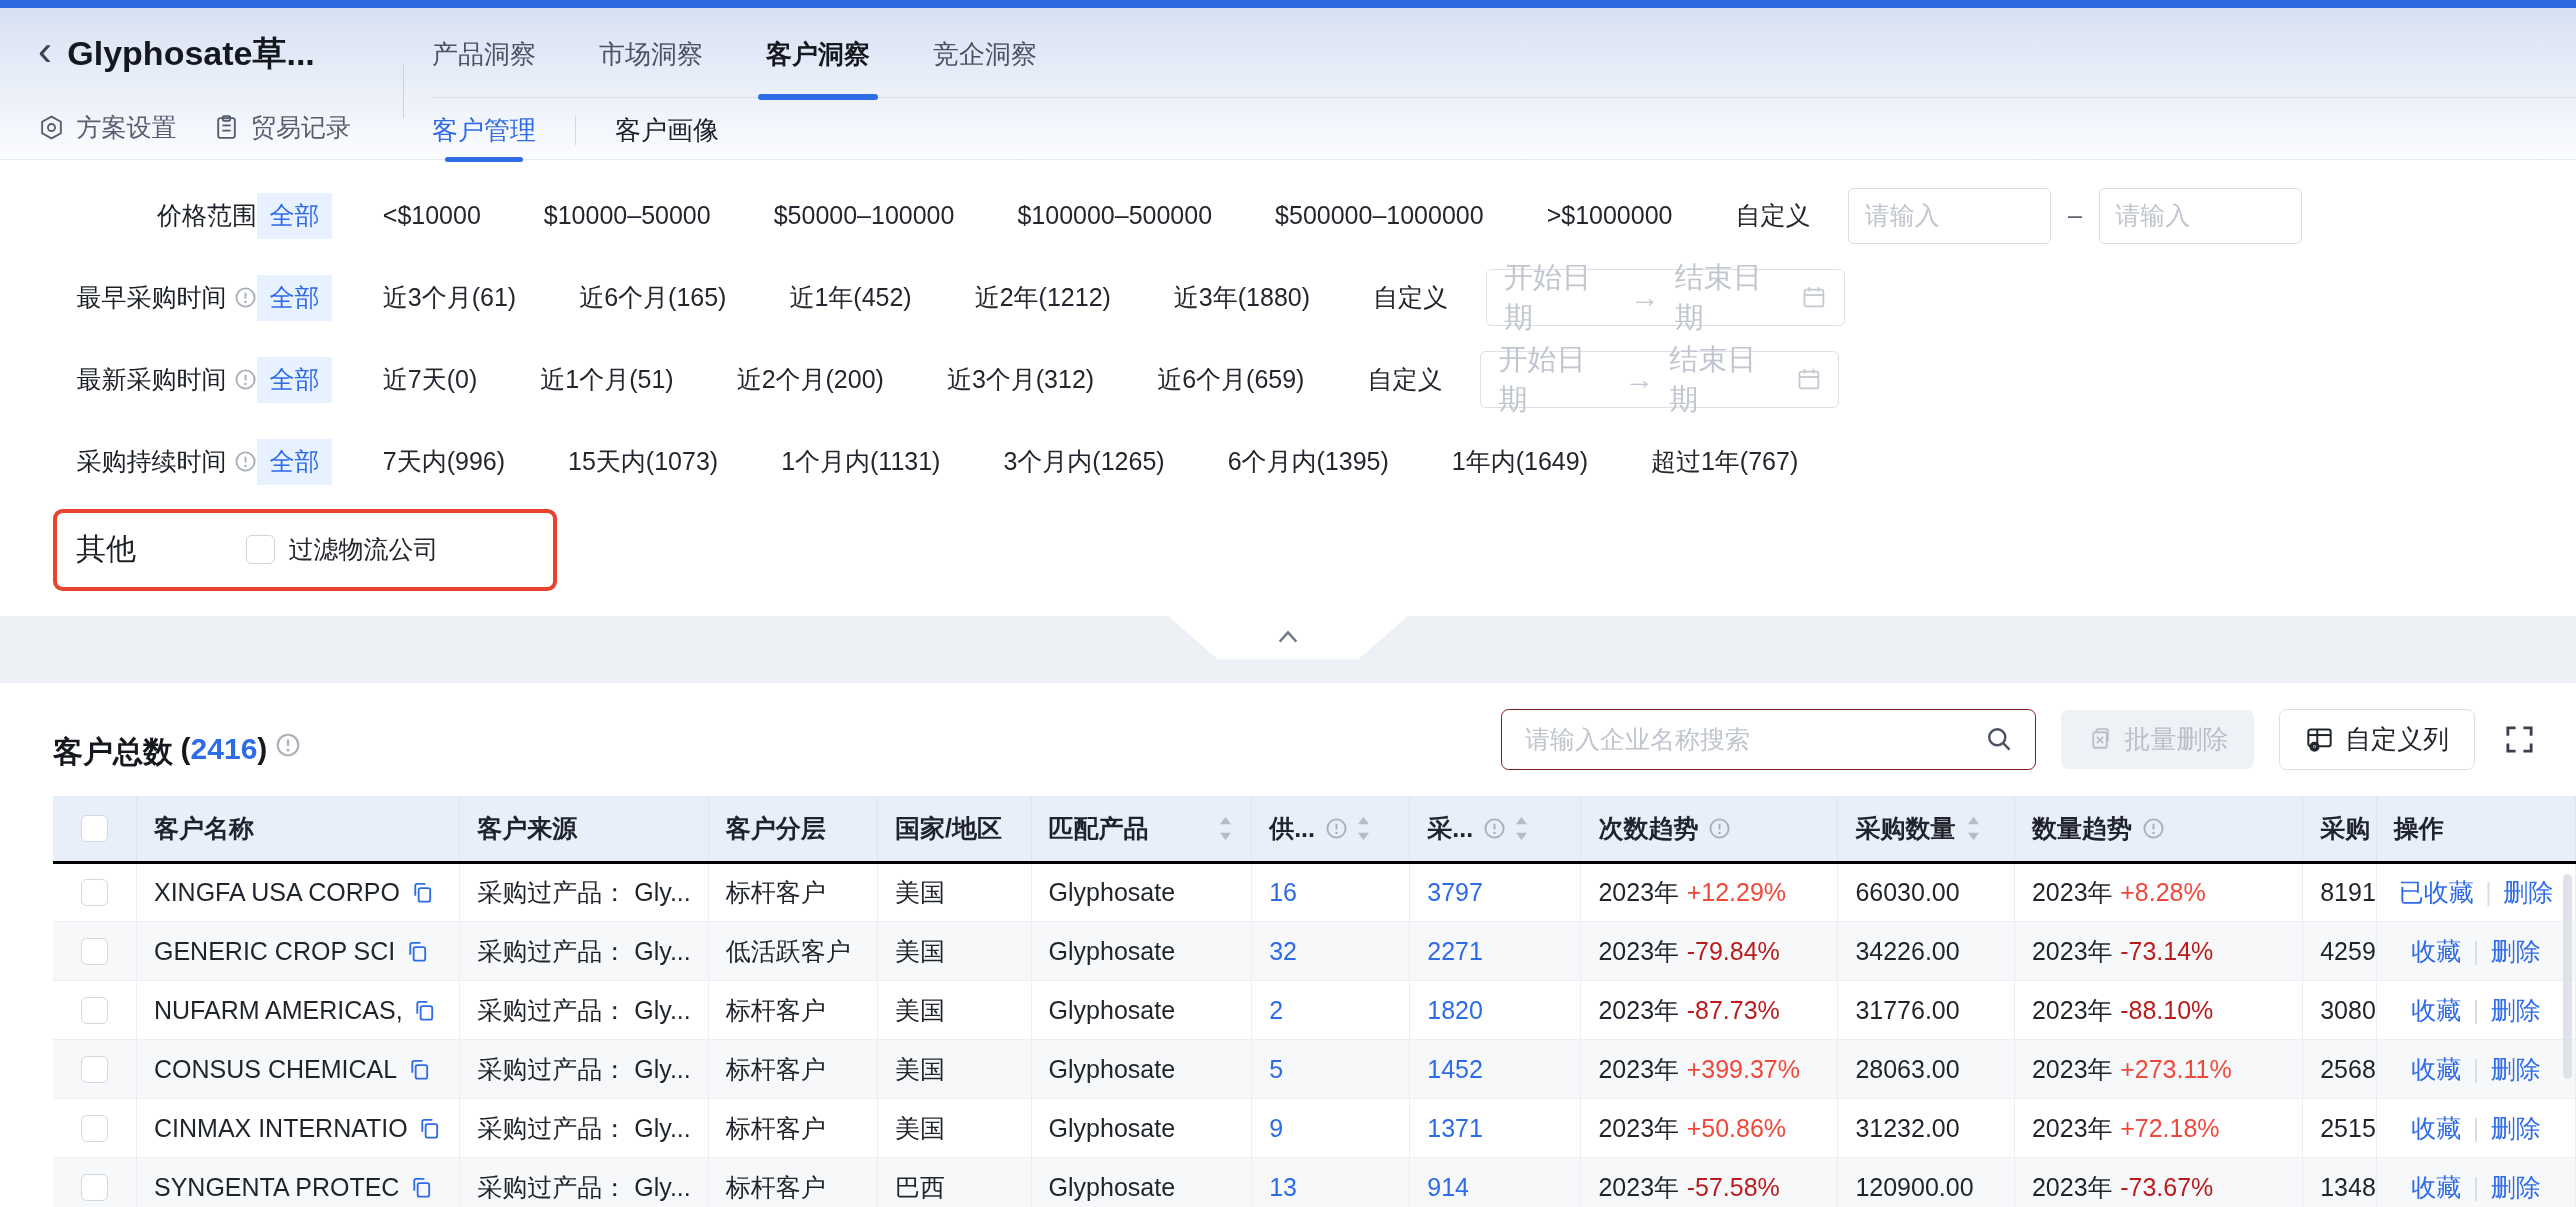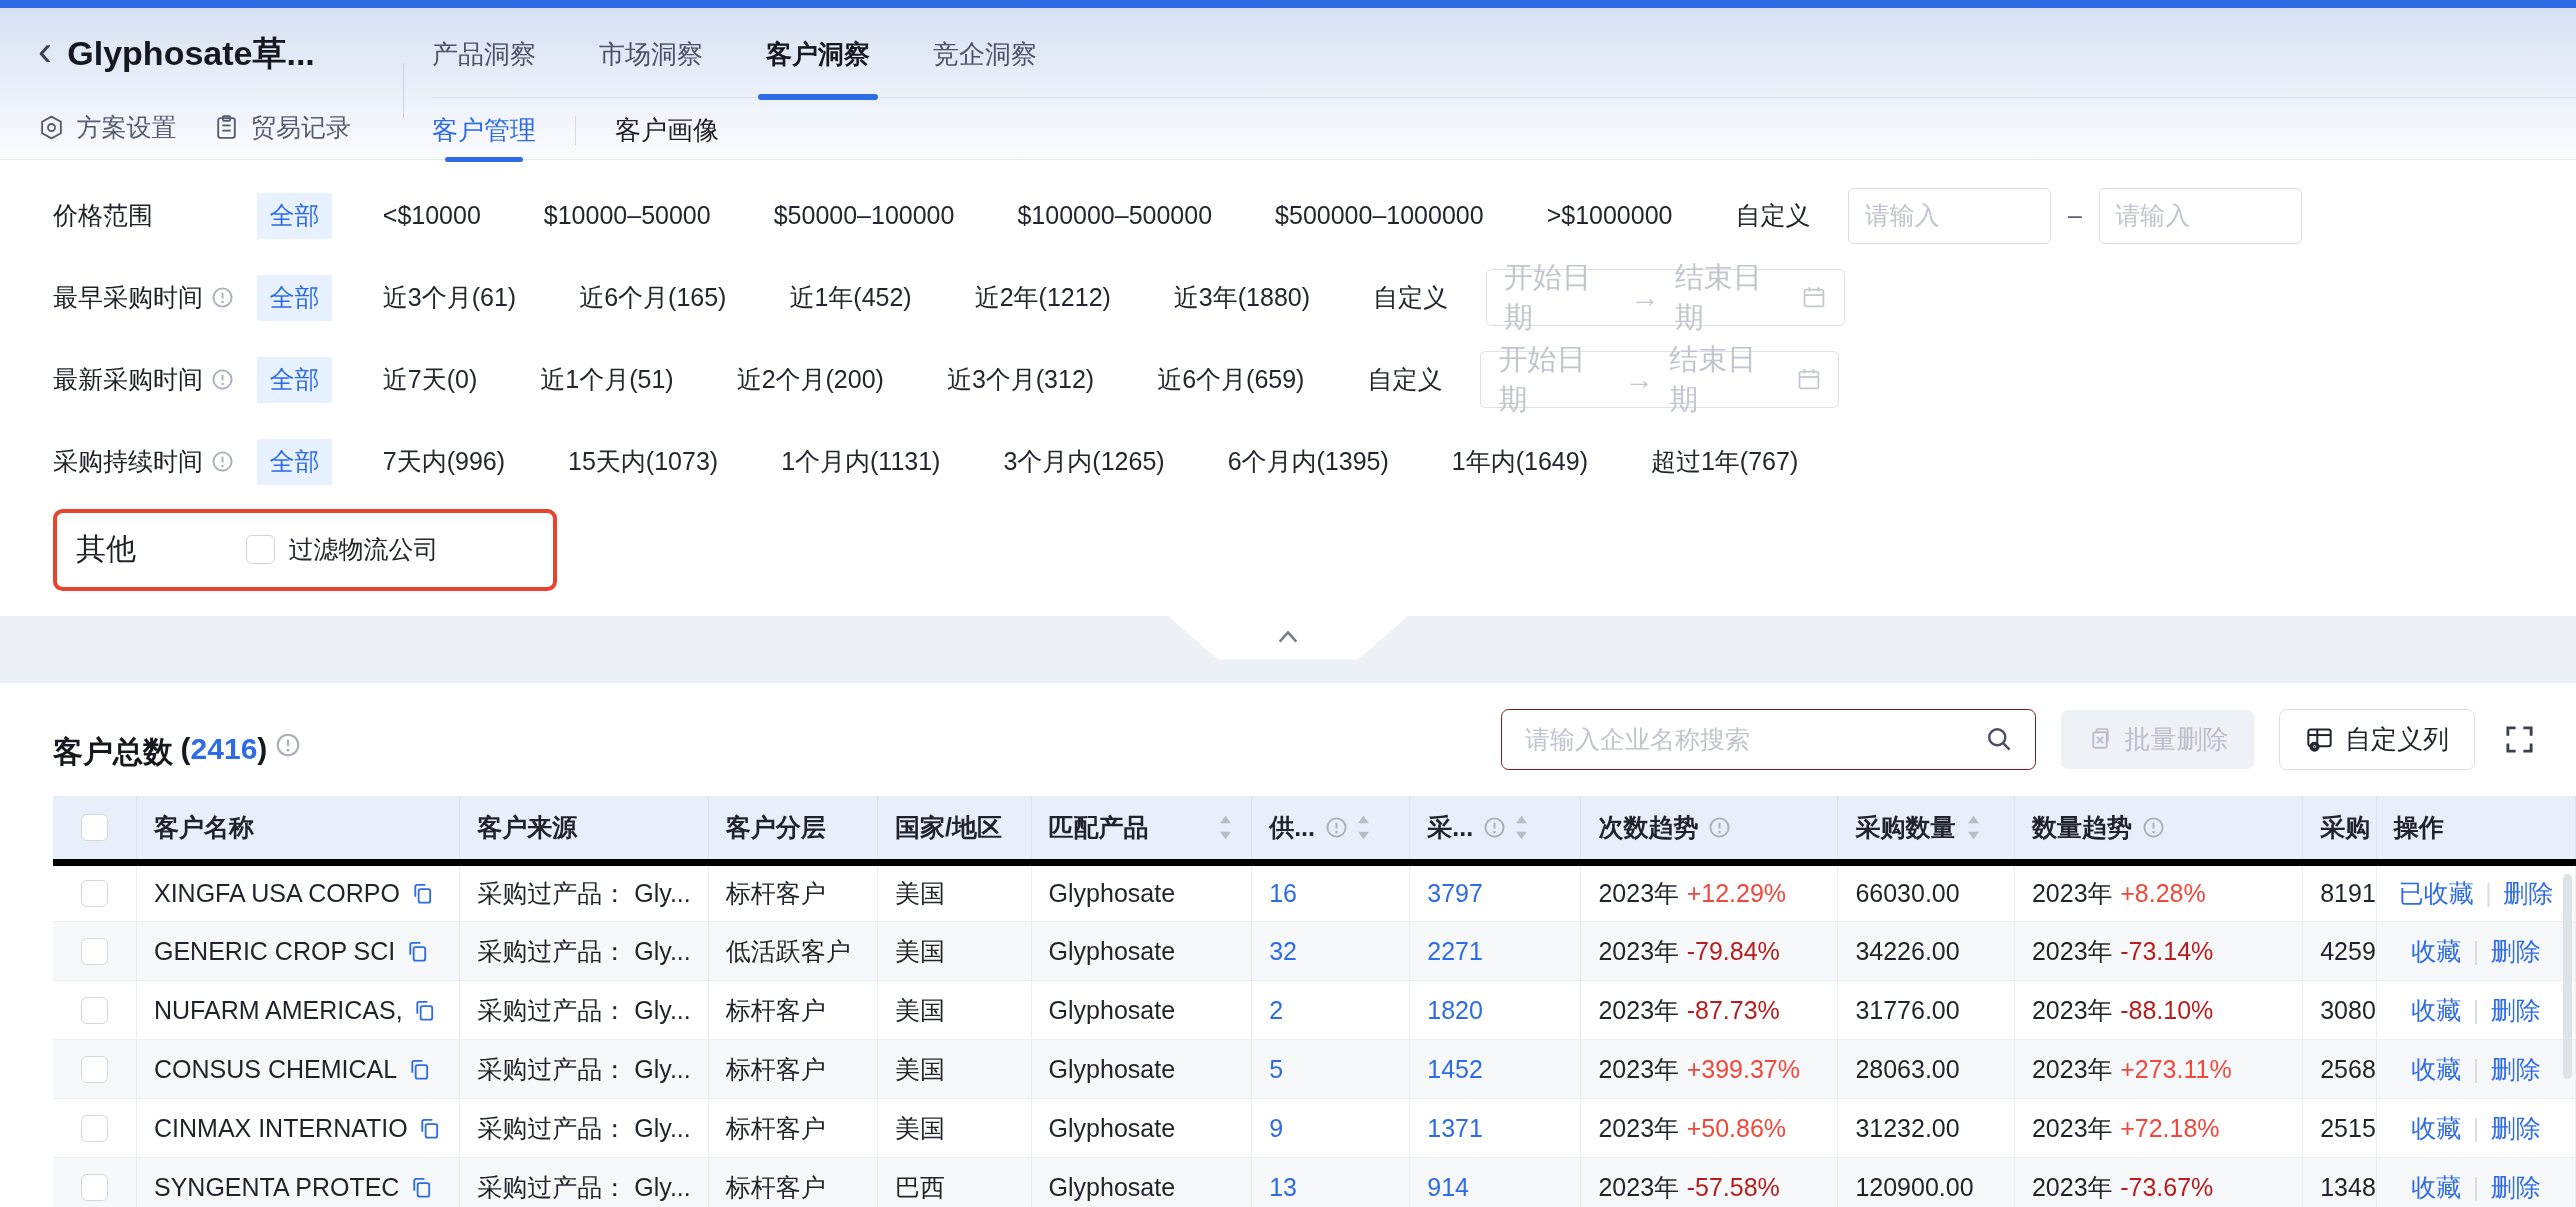--- a/index.html
+++ b/index.html
@@ -26,21 +26,21 @@
   .main-tab.active{color:#15181e;font-weight:bold;}
   .main-tab.active::after{content:"";position:absolute;left:-7.6px;right:-7.6px;bottom:-28px;height:5.7px;background:#2e6be6;border-radius:2.9px;}
   .sub-tabs{display:flex;align-items:center;gap:39px;margin-top:15.3px;font-size:26px;color:#1c2027;}
   .sub-tab{cursor:pointer;position:relative;white-space:nowrap;}
   .sub-tab.active{color:#2e6be6;}
   .sub-tab.active::after{content:"";position:absolute;left:13.4px;right:13.4px;bottom:-14.3px;height:4.8px;background:#2e6be6;border-radius:2.9px;}
   .sub-sep{width:1px;height:29px;background:#d4d9e2;}
   
   .filter-panel{background:#fff;padding:15.3px 0 25px 53px;}
   .filter-row{display:flex;align-items:center;height:82px;font-size:25px;}
-  .filter-label{width:204px;display:flex;align-items:center;gap:7.6px;color:#1c2027;flex:none;}
+  .filter-label{width:204px;display:flex;align-items:center;gap:7.6px;color:#1c2027;flex:none;justify-content:flex-end;}
   .info-icon{width:23px;height:23px;color:#a9afbb;flex:none;}
   .filter-options{display:flex;align-items:center;flex-wrap:nowrap;}
   .filter-option{margin-right:63px;cursor:pointer;color:#23262e;white-space:nowrap;}
   .filter-option.active{background:#e8f1ff;color:#2e6be6;padding:6.7px 12.4px;margin-right:51px;}
   .filter-option.custom{margin-right:38px;font-weight:500;}
   .pair-inputs{display:flex;align-items:center;gap:17px;}
   .pair-inputs input{width:170px;height:54px;border:1px solid #d9dde4;border-radius:5.7px;font-size:25px;padding:0 15.3px;color:#23262e;outline:none;font-family:inherit;}
   .pair-inputs input::placeholder{color:#c0c5cf;}
   .pair-sep{color:#5b6170;}
   .date-range{display:flex;align-items:center;width:323px;height:55px;border:1px solid #dcdfe6;border-radius:5.7px;padding:0 17px;color:#c0c5cf;font-size:29px;gap:15.3px;background:#fff;}
@@ -69,21 +69,21 @@
   .btn{display:flex;align-items:center;gap:11.5px;border-radius:7.6px;font-size:26px;cursor:pointer;white-space:nowrap;box-sizing:border-box;}
   .btn-batch{height:59px;padding:0 25px;background:#eef1f6;color:#b9bfca;cursor:not-allowed;}
   .btn-batch svg{width:27px;height:27px;color:#b9bfca;}
   .btn-custom{height:61px;padding:0 25px;background:#fff;border:1px solid #d9dde4;color:#1f232b;font-weight:500;}
   .btn-custom svg{width:29px;height:29px;color:#20242c;}
   .expand-btn{width:38px;height:38px;display:flex;align-items:center;justify-content:center;cursor:pointer;}
   .expand-btn svg{width:31px;height:31px;color:#3a404d;}
   
   .table-wrap{padding-left:53px;}
   table{border-collapse:collapse;table-layout:fixed;font-size:25px;color:#1f232b;}
-  th{background:#e9eefb;font-weight:bold;height:67px;text-align:left;padding:0 17px;border-right:1px solid #dfe3ee;border-bottom:7px solid #000000;white-space:nowrap;overflow:hidden;box-sizing:border-box;}
+  th{background:#e9eefb;font-weight:bold;height:67px;text-align:left;padding:0 17px;border-right:1px solid #dfe3ee;border-bottom:3px solid #000000;white-space:nowrap;overflow:hidden;box-sizing:border-box;}
   td{height:59px;padding:0 17px;border-right:1px solid #eceef3;border-bottom:1px solid #eceef3;white-space:nowrap;overflow:hidden;box-sizing:border-box;background:#fff;}
   tbody tr:nth-child(even) td{background:#f7f8fa;}
   .cell-center{text-align:center;}
   .th-inner{display:flex;align-items:center;gap:9.6px;}
   .th-inner.spread{justify-content:space-between;}
   .sort-icon{width:17px;height:27px;color:#b7bdc7;flex:none;cursor:pointer;}
   .col-fixed{box-shadow:-17px 0 21px -11.5px rgba(40,50,70,.22);border-left:1px solid #e6e9ef;}
   th.col-fixed{text-align:center;}
   .cb{width:27px;height:27px;border:1.9px solid #d2d6de;border-radius:5.7px;background:#fff;box-sizing:border-box;margin:0 auto;cursor:pointer;}
   .name-cell{display:flex;align-items:center;gap:9.6px;}

